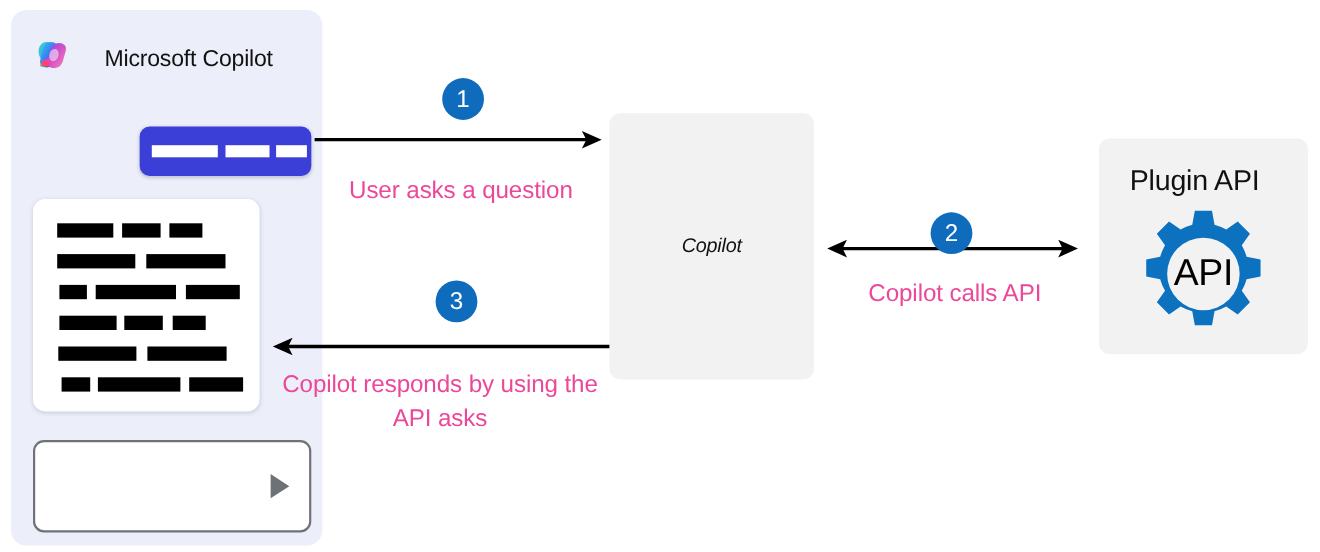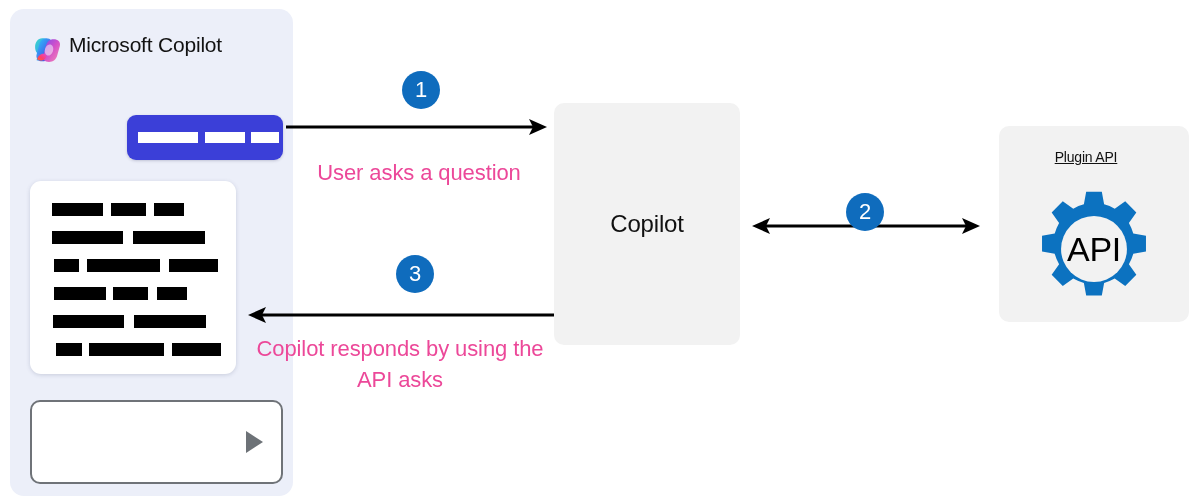--- a/index.html
+++ b/index.html
@@ -27,22 +27,22 @@
     width: 283px;
     height: 487px;
     background: #eceff9;
     border-radius: 14px;
   }
   #copilot-header {
     position: absolute;
     left: 22px;
     top: 24px;
     display: flex;
-    align-items: flex-start;
-    gap: 4px;
+    align-items: flex-end;
+    gap: 30px;
   }
   #copilot-logo {
     width: 33px;
     height: 33px;
     display: block;
   }
   #copilot-title {
     font-size: 21px;
     color: #121212;
     letter-spacing: -0.2px;
@@ -125,45 +125,45 @@
     background: #f2f2f2;
     border-radius: 10px;
   }
   #copilot-node-label {
     position: absolute;
     left: 0;
     right: 0;
     top: 50%;
     transform: translateY(-50%);
     text-align: center;
-    font-size: 24px;
+    font-size: 18px;
     color: #111111;
     letter-spacing: -0.2px;
+    font-style: italic;
   }
 
   
   #plugin-node {
     position: absolute;
     left: 999px;
     top: 126px;
     width: 190px;
     height: 196px;
     background: #f2f2f2;
     border-radius: 10px;
   }
   #plugin-title {
     position: absolute;
     left: 0;
     right: 16px;
     top: 23px;
     text-align: center;
-    font-size: 14px;
+    font-size: 26px;
     color: #111111;
     letter-spacing: -0.2px;
-    text-decoration: underline;
   }
   #gear-wrap {
     position: absolute;
     left: 50%;
     top: 62px;
     transform: translateX(-50%);
     width: 122px;
     height: 122px;
   }
   #gear-api-text {
@@ -327,15 +327,16 @@
   <svg id="arrow-3" class="arrow-svg" width="306" height="20">
     <line x1="13" y1="10" x2="306" y2="10" stroke="#000" stroke-width="3"></line>
     <path d="M0 10 L18 2 L14 10 L18 18 Z" fill="#000"></path>
   </svg>
 
   <div id="step-1" class="step-circle">1</div>
   <div id="step-2" class="step-circle">2</div>
   <div id="step-3" class="step-circle">3</div>
 
   <div id="label-1" class="arrow-label">User asks a question</div>
+  <div id="label-2" class="arrow-label">Copilot calls API</div>
   <div id="label-3" class="arrow-label">Copilot responds by using the API asks</div>
 
 </div>
 
 </body></html>

